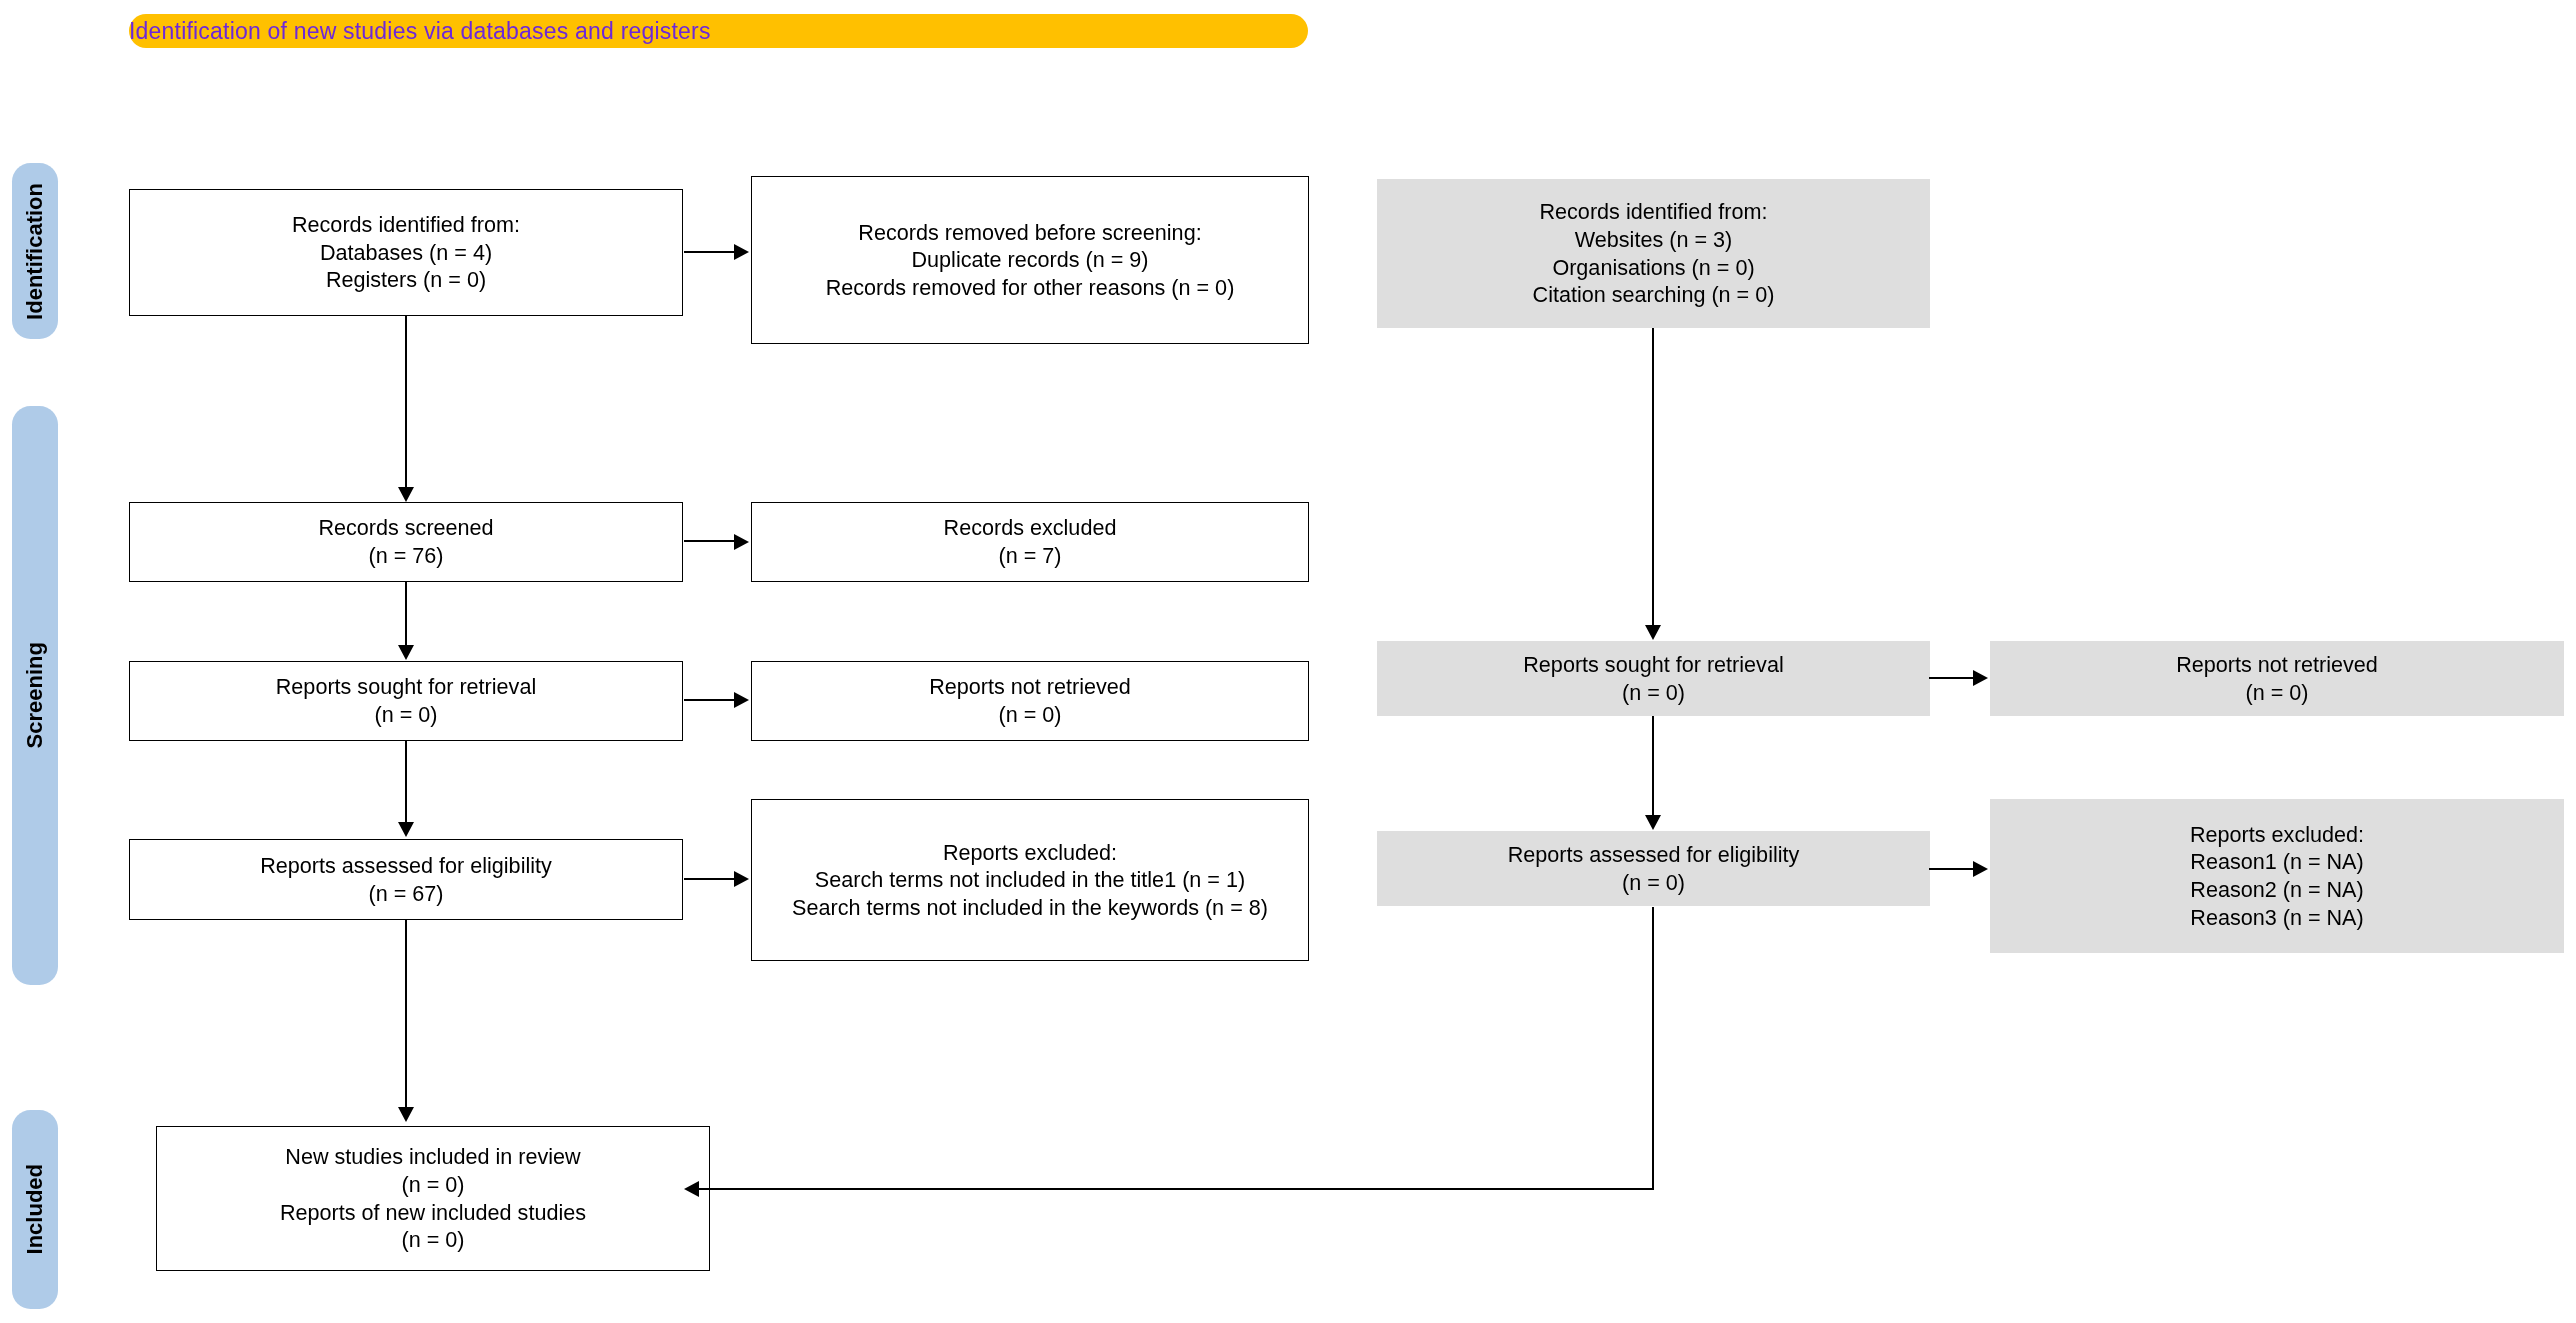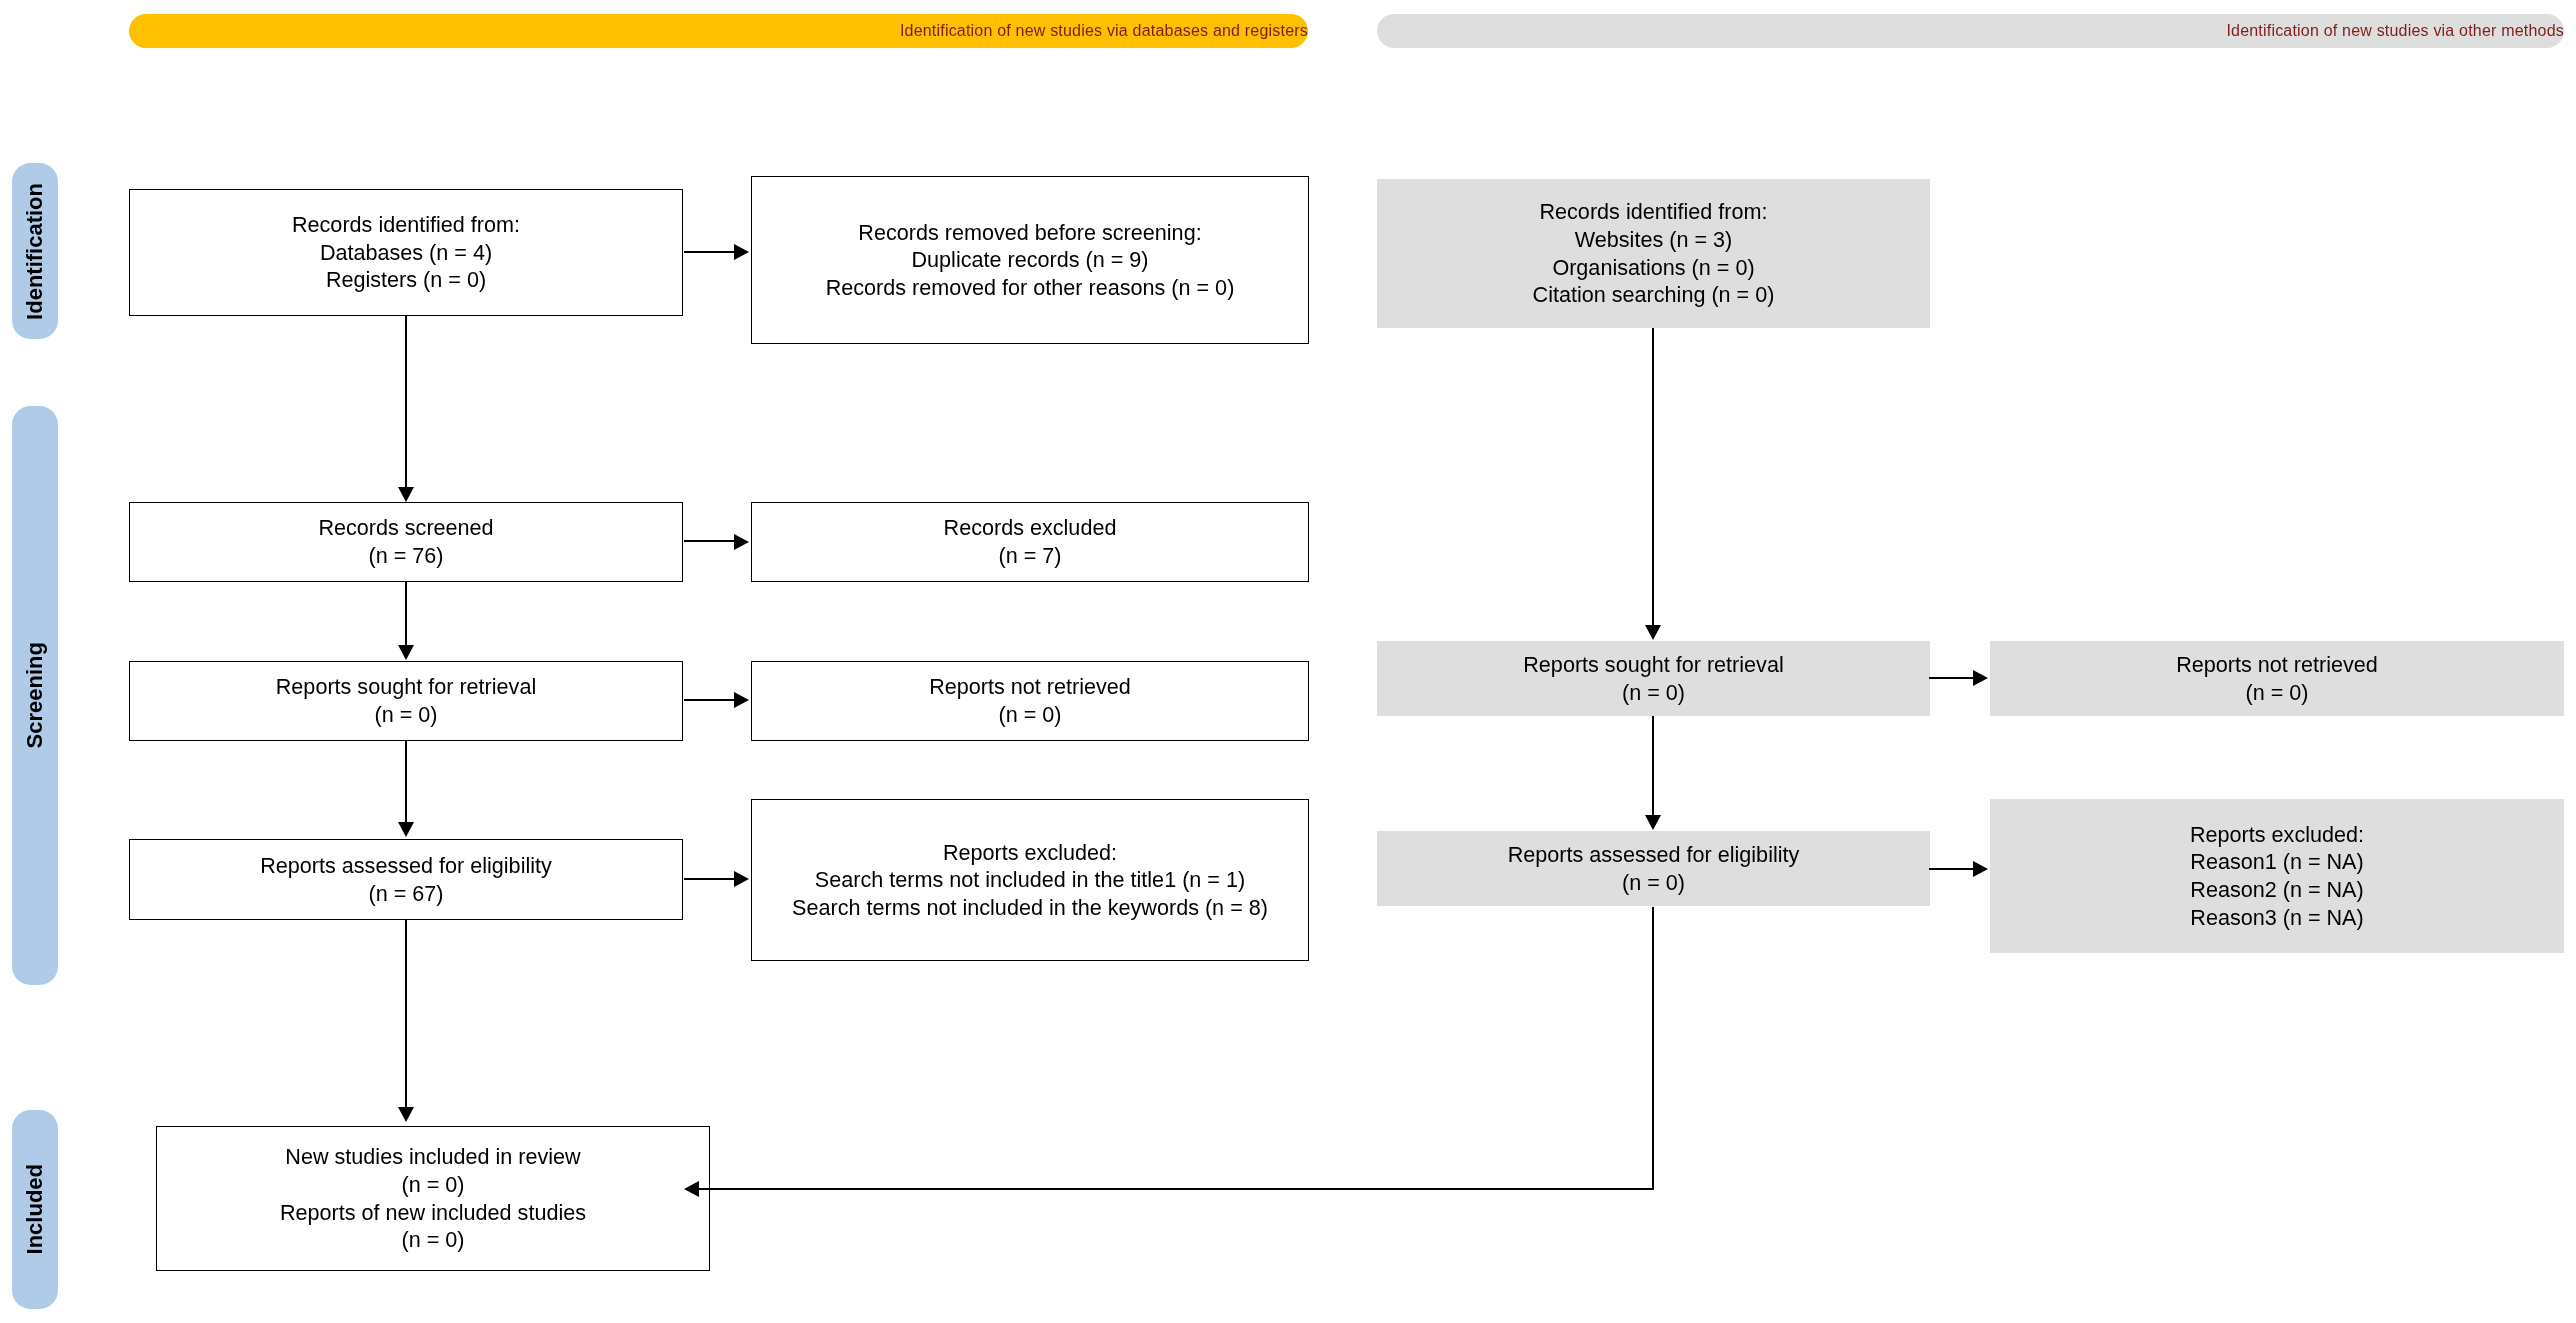--- a/index.html
+++ b/index.html
@@ -2,21 +2,21 @@
 <html style="font-size:12.3px"><head>
 <meta charset="utf-8">
 <style>
   html,body{margin:0;padding:0;background:#ffffff;}
   body{width:2576px;height:1323px;position:relative;overflow:hidden;
        font-family:"Liberation Sans","DejaVu Sans",sans-serif;color:#000;}
   .stage{position:absolute;left:0;top:0;width:2576px;height:1323px;}
 
   
   .banner{position:absolute;border-radius:20px;display:flex;align-items:center;
-          justify-content:flex-end;font-size:16px;color:#7f1d1d;letter-spacing:0.2px;}
+          justify-content:flex-start;font-size:23px;color:#6d28d9;letter-spacing:0.2px;}
   .banner-yellow{left:129px;top:14px;width:1179px;height:34px;background:#FFC000;}
   .banner-gray{left:1377px;top:14px;width:1187px;height:34px;background:#DEDEDE;}
 
   
   .stagetab{position:absolute;left:11.5px;width:46px;background:#AFCBE8;border-radius:18.5px;
             display:flex;align-items:center;justify-content:center;}
   .stagetab span{writing-mode:vertical-rl;transform:rotate(180deg);
                  font-size:22px;font-weight:bold;color:#000;white-space:nowrap;}
   .tab-ident{top:163px;height:176px;}
   .tab-screen{top:406px;height:579px;}
@@ -44,23 +44,20 @@
      border-top:8.5px solid transparent;border-bottom:8.5px solid transparent;
      border-right:15.4px solid #000;}
 </style>
 </head>
 <body>
 
 <div class="stage">
 
   <div class="banner banner-yellow">
     <span>Identification of new studies via databases and registers</span>
-  </div>
-  <div class="banner banner-gray">
-    <span>Identification of new studies via other methods</span>
   </div>
 
   <div class="stagetab tab-ident">
     <span>Identification</span>
   </div>
   <div class="stagetab tab-screen">
     <span>Screening</span>
   </div>
   <div class="stagetab tab-incl">
     <span>Included</span>

